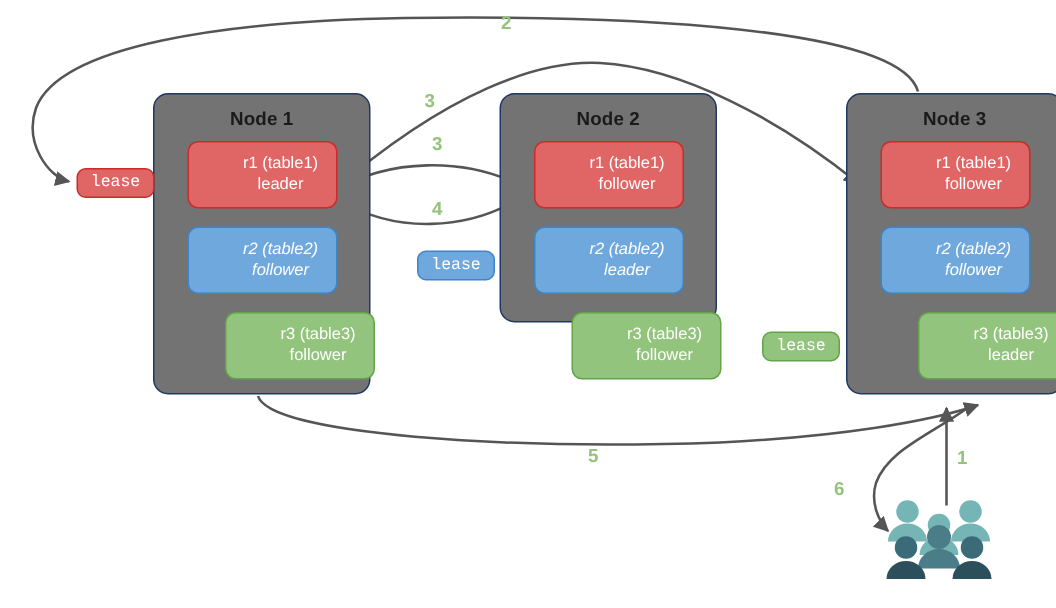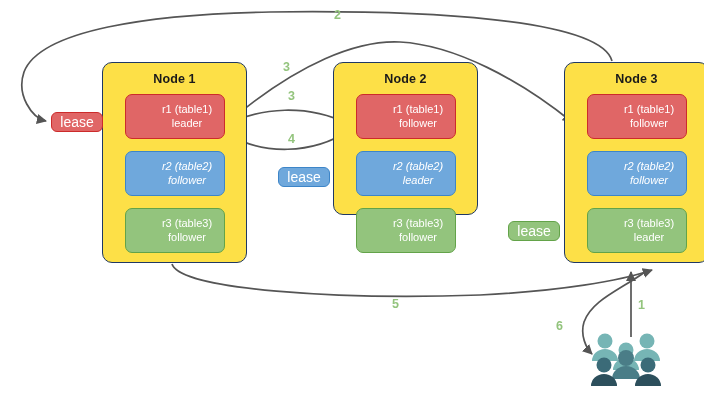--- a/index.html
+++ b/index.html
@@ -24,21 +24,21 @@
     top: 0;
     width: 704px;
     height: 405px;
     pointer-events: none;
   }
   .node-box {
     position: absolute;
     box-sizing: border-box;
     border: 1.4px solid #1f3864;
     border-radius: 10px;
-    background: #fde047;
+    background: #737373;
   }
   .node-title {
     position: absolute;
     top: 9px;
     left: 0;
     width: 100%;
     text-align: center;
     font-size: 12.5px;
     font-weight: bold;
     color: #1a1a1a;
@@ -53,32 +53,33 @@
     align-items: center;
     justify-content: center;
     color: #ffffff;
     font-size: 11px;
     line-height: 13.5px;
     text-align: center;
   }
   .replica .rline { display: block; padding-left: 24px; }
   .rep-red   { background: #e06666; border: 1.4px solid #cc2b2b; }
   .rep-blue  { background: #6fa8dc; border: 1.4px solid #3d85c8; font-style: italic; }
-  .rep-green { background: #93c47d; border: 1.4px solid #63a349; }
+  .rep-green { background: #93c47d; border: 1.4px solid #63a349; margin-left: 25px; }
 
   .lease {
     position: absolute;
     box-sizing: border-box;
     border-radius: 6px;
     display: flex;
     align-items: center;
     justify-content: center;
     color: #ffffff;
-    font-size: 14px;
+    font-size: 11px;
     line-height: 12px;
+    font-family: Liberation Mono, monospace;
   }
   .lease-red   { background: #e06666; border: 1.4px solid #cc2b2b; }
   .lease-blue  { background: #6fa8dc; border: 1.4px solid #3d85c8; }
   .lease-green { background: #93c47d; border: 1.4px solid #63a349; }
 
   .edge-label {
     position: absolute;
     font-size: 12.5px;
     font-weight: bold;
     color: #93c47d;

